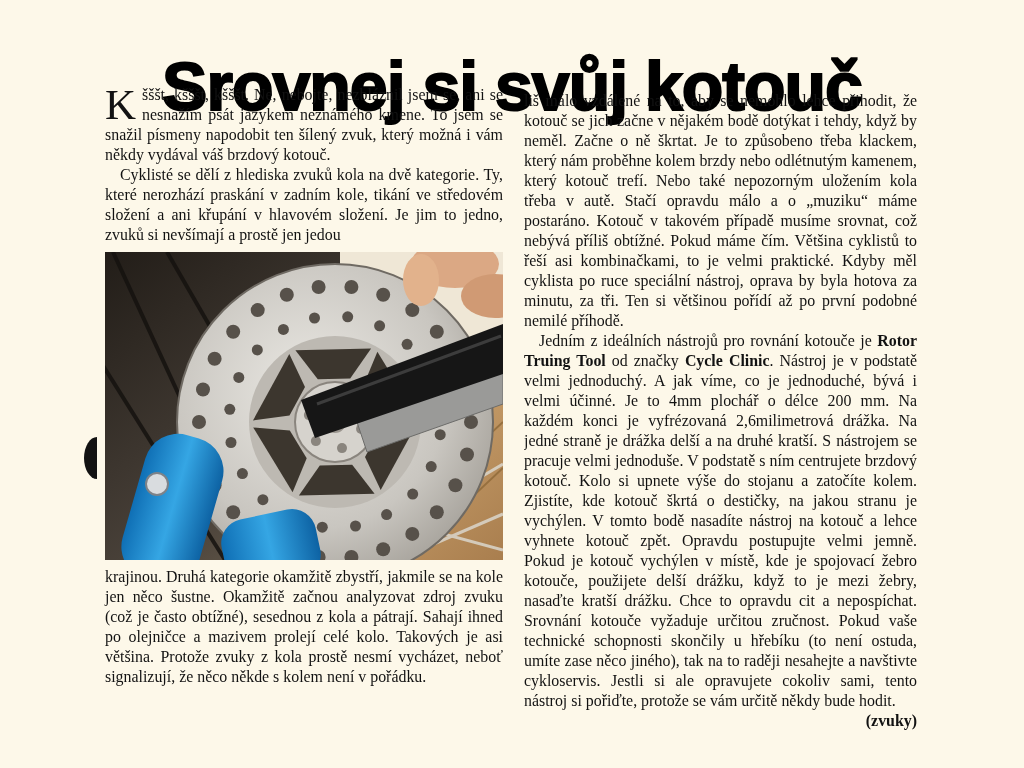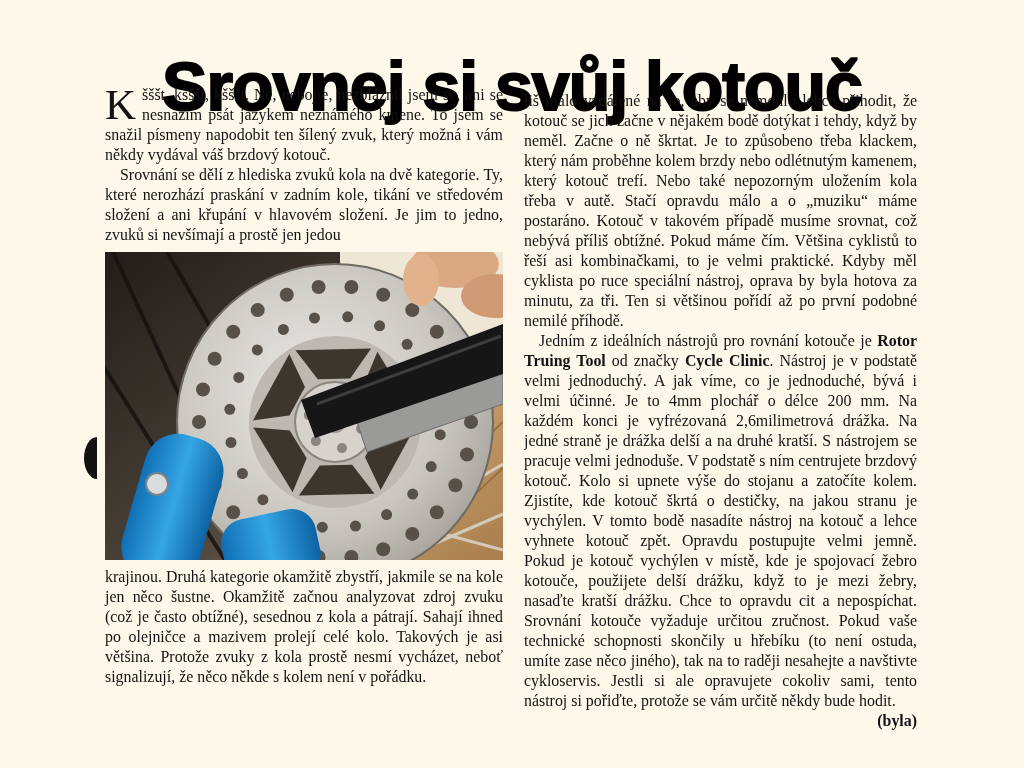--- a/index.html
+++ b/index.html
@@ -58,21 +58,21 @@
 </style>
 </head>
 <body>
 
 <h1 class="headline">Srovnej si svůj kotouč</h1>
 
 <div class="page-tab"></div>
 
 <div class="col col-left">
   <p class="para"><span class="dropcap">K</span><span>šššt, kšššt, kšššt. Ne, nebojte, nezbláznil jsem se, ani se nesnažím psát jazykem neznámého kmene. To jsem se snažil písmeny napodobit ten šílený zvuk, který možná i vám někdy vydával váš brzdový kotouč.</span></p>
-  <p class="para indent">Srovnání se dělí z hlediska zvuků kola na dvě kategorie. Ty, které nerozhází praskání v zadním kole, tikání ve středovém složení a ani křupání v hlavovém složení. Je jim to jedno, zvuků si nevšímají a prostě jen jedou</p>
+  <p class="para indent">Cyklisté se dělí z hlediska zvuků kola na dvě kategorie. Ty, které nerozhází praskání v zadním kole, tikání ve středovém složení a ani křupání v hlavovém složení. Je jim to jedno, zvuků si nevšímají a prostě jen jedou</p>
 
   <svg class="photo" viewBox="0 0 398 308" aria-hidden="true">
     <defs>
       <linearGradient id="bgGrad" x1="0" y1="0" x2="1" y2="1">
         <stop offset="0" stop-color="#221d18"></stop>
         <stop offset="0.55" stop-color="#4a423a"></stop>
         <stop offset="1" stop-color="#8a7a60"></stop>
       </linearGradient>
       <radialGradient id="silver" cx="0.42" cy="0.4" r="0.8">
         <stop offset="0" stop-color="#eae8e3"></stop>
@@ -201,14 +201,14 @@
       <ellipse cx="316" cy="28" rx="18" ry="26" fill="#e2b28c"></ellipse>
     </g>
   </svg>
 
   <p class="para">krajinou. Druhá kategorie okamžitě zbystří, jakmile se na kole jen něco šustne. Okamžitě začnou analyzovat zdroj zvuku (což je často obtížné), sesednou z kola a pátrají. Sahají ihned po olejničce a mazivem prolejí celé kolo. Takových je asi většina. Protože zvuky z kola prostě nesmí vycházet, neboť signalizují, že něco někde s kolem není v pořádku.</p>
 </div>
 
 <div class="col col-right">
   <p class="para">liš málo vzdálené na to, aby se nemohlo lehce přihodit, že kotouč se jich začne v nějakém bodě dotýkat i tehdy, když by neměl. Začne o ně škrtat. Je to způsobeno třeba klackem, který nám proběhne kolem brzdy nebo odlétnutým kamenem, který kotouč trefí. Nebo také nepozorným uložením kola třeba v autě. Stačí opravdu málo a o „muziku“ máme postaráno. Kotouč v takovém případě musíme srovnat, což nebývá příliš obtížné. Pokud máme čím. Většina cyklistů to řeší asi kombinačkami, to je velmi praktické. Kdyby měl cyklista po ruce speciální nástroj, oprava by byla hotova za minutu, za tři. Ten si většinou pořídí až po první podobné nemilé příhodě.</p>
   <p class="para indent"><span>Jedním z ideálních nástrojů pro rovnání kotouče je </span><b>Rotor Truing Tool</b><span> od značky </span><b>Cycle Clinic</b><span>. Nástroj je v podstatě velmi jednoduchý. A jak víme, co je jednoduché, bývá i velmi účinné. Je to 4mm plochář o délce 200 mm. Na každém konci je vyfrézovaná 2,6milimetrová drážka. Na jedné straně je drážka delší a na druhé kratší. S nástrojem se pracuje velmi jednoduše. V podstatě s ním centrujete brzdový kotouč. Kolo si upnete výše do stojanu a zatočíte kolem. Zjistíte, kde kotouč škrtá o destičky, na jakou stranu je vychýlen. V tomto bodě nasadíte nástroj na kotouč a lehce vyhnete kotouč zpět. Opravdu postupujte velmi jemně. Pokud je kotouč vychýlen v místě, kde je spojovací žebro kotouče, použijete delší drážku, když to je mezi žebry, nasaďte kratší drážku. Chce to opravdu cit a nepospíchat. Srovnání kotouče vyžaduje určitou zručnost. Pokud vaše technické schopnosti skončily u hřebíku (to není ostuda, umíte zase něco jiného), tak na to raději nesahejte a navštivte cykloservis. Jestli si ale opravujete cokoliv sami, tento nástroj si pořiďte, protože se vám určitě někdy bude hodit.</span></p>
-  <p class="para byline">(byla)</p>
+  <p class="para byline">(zvuky)</p>
 </div>
 
 </body></html>

